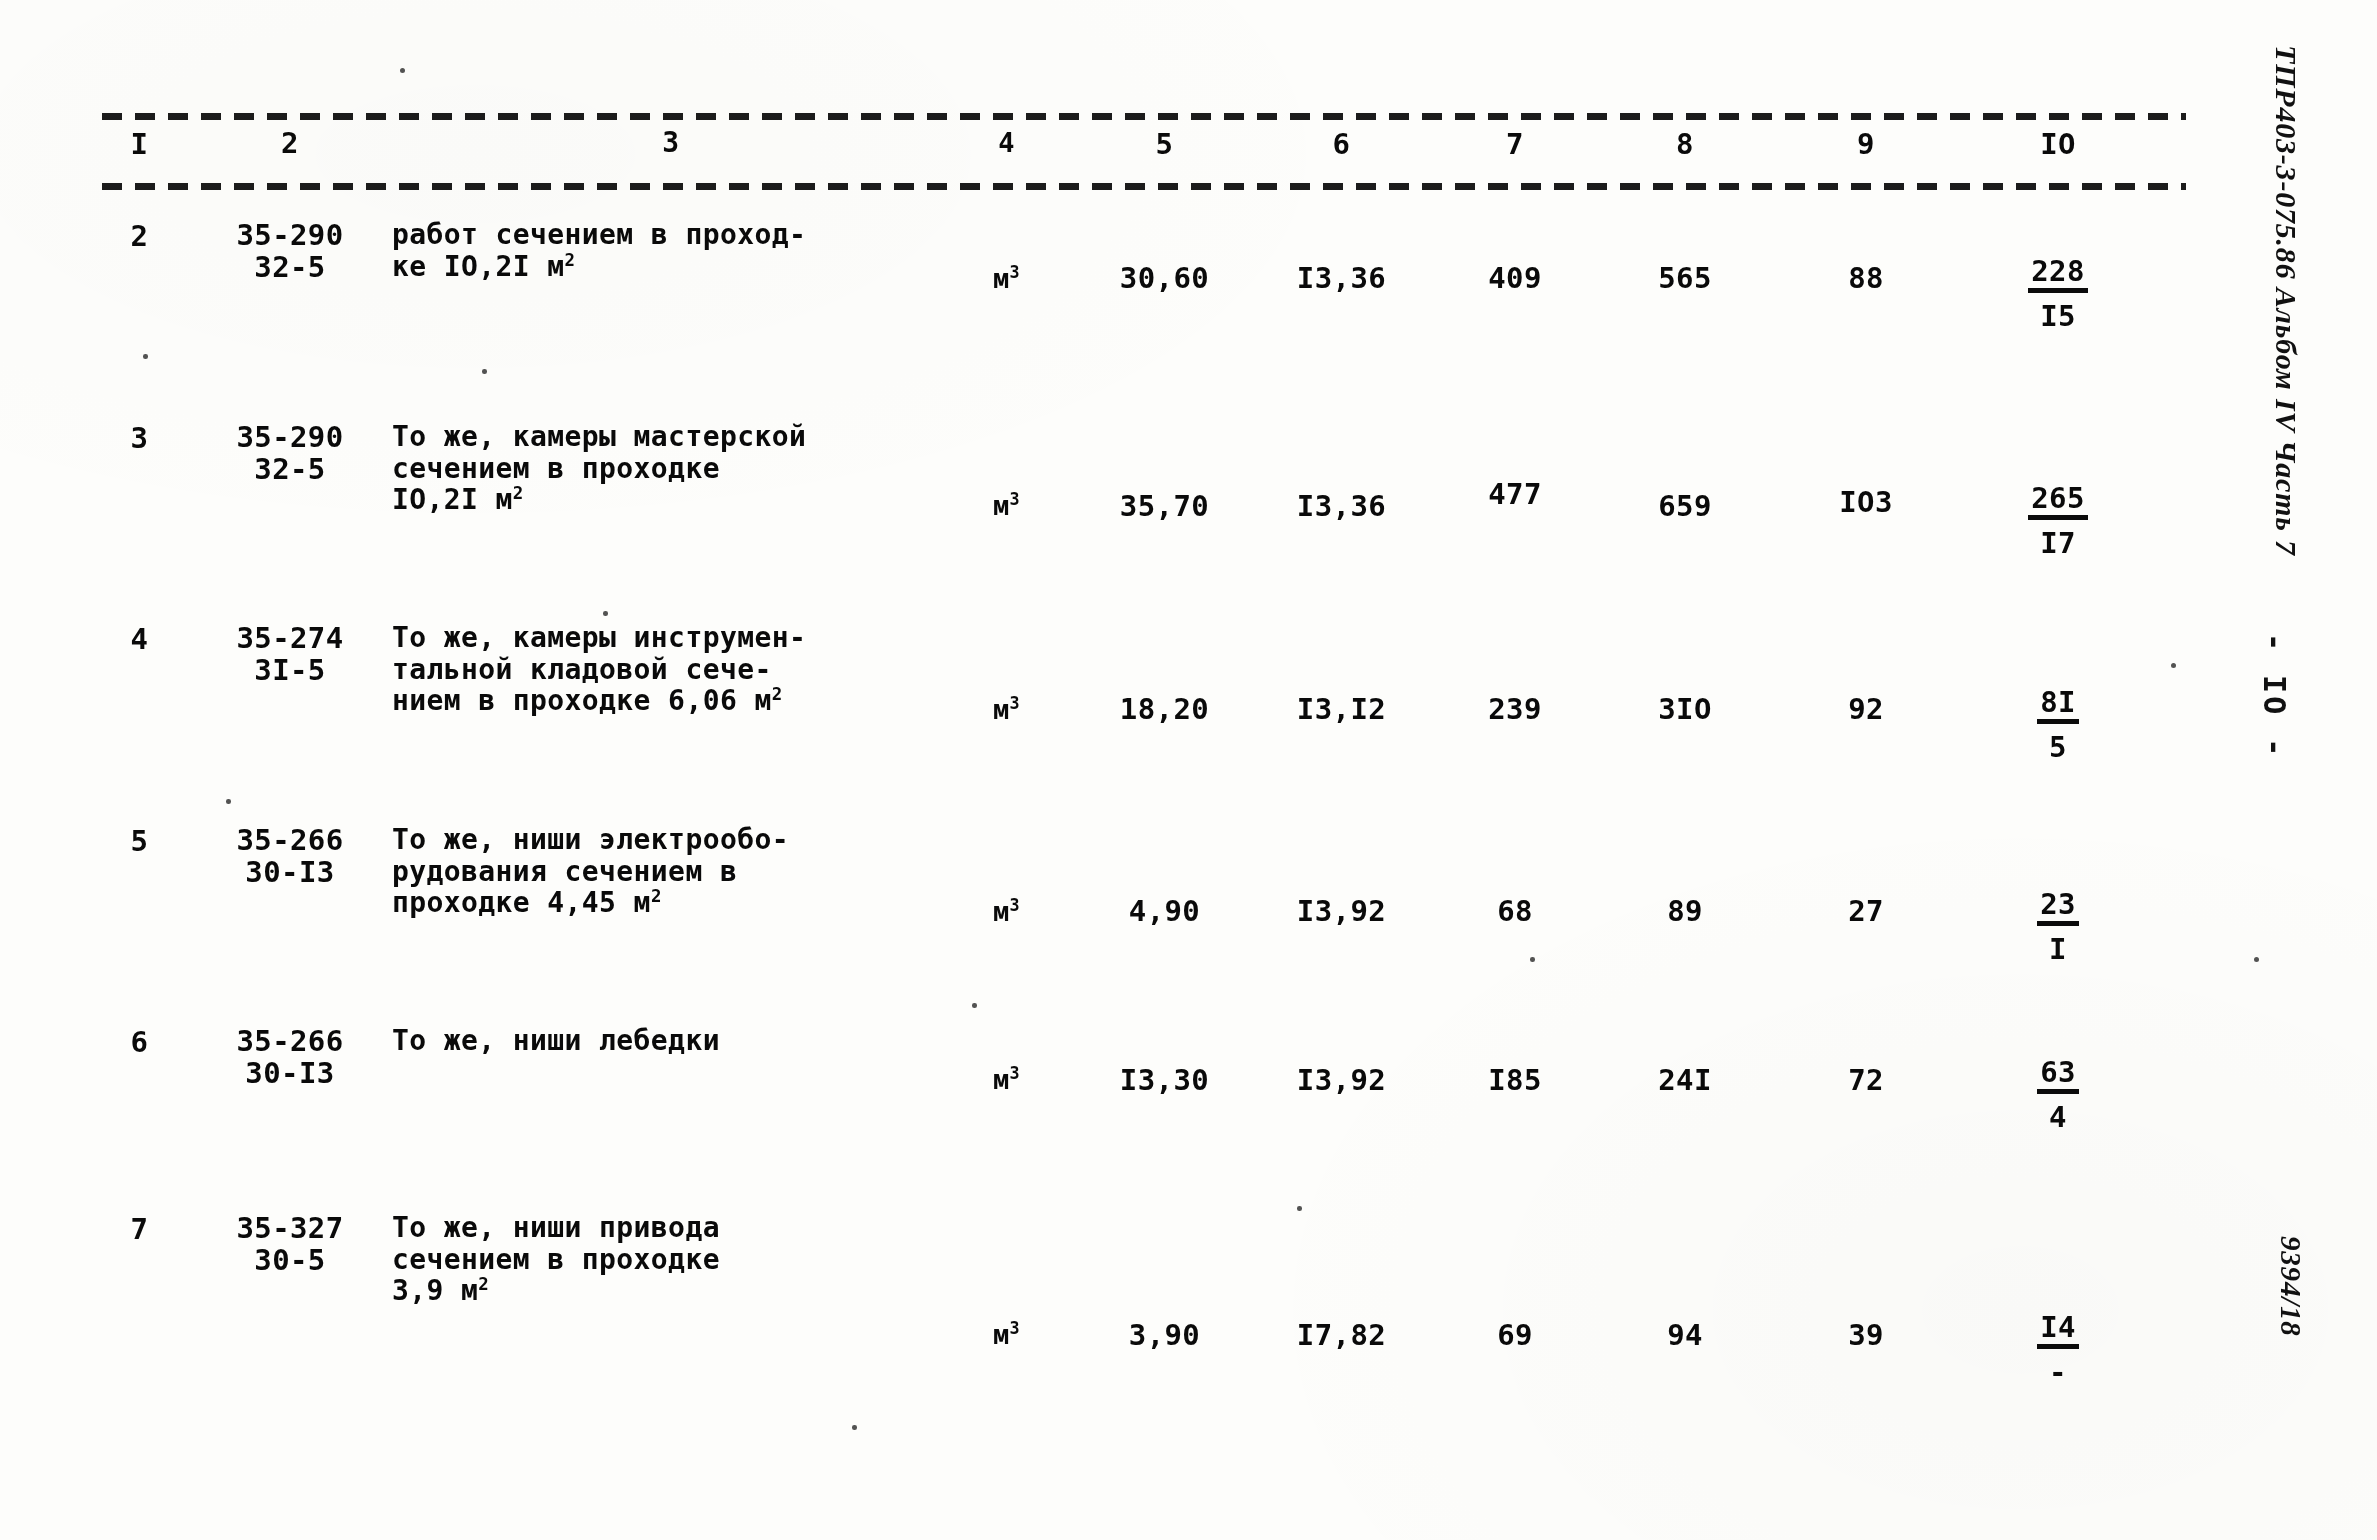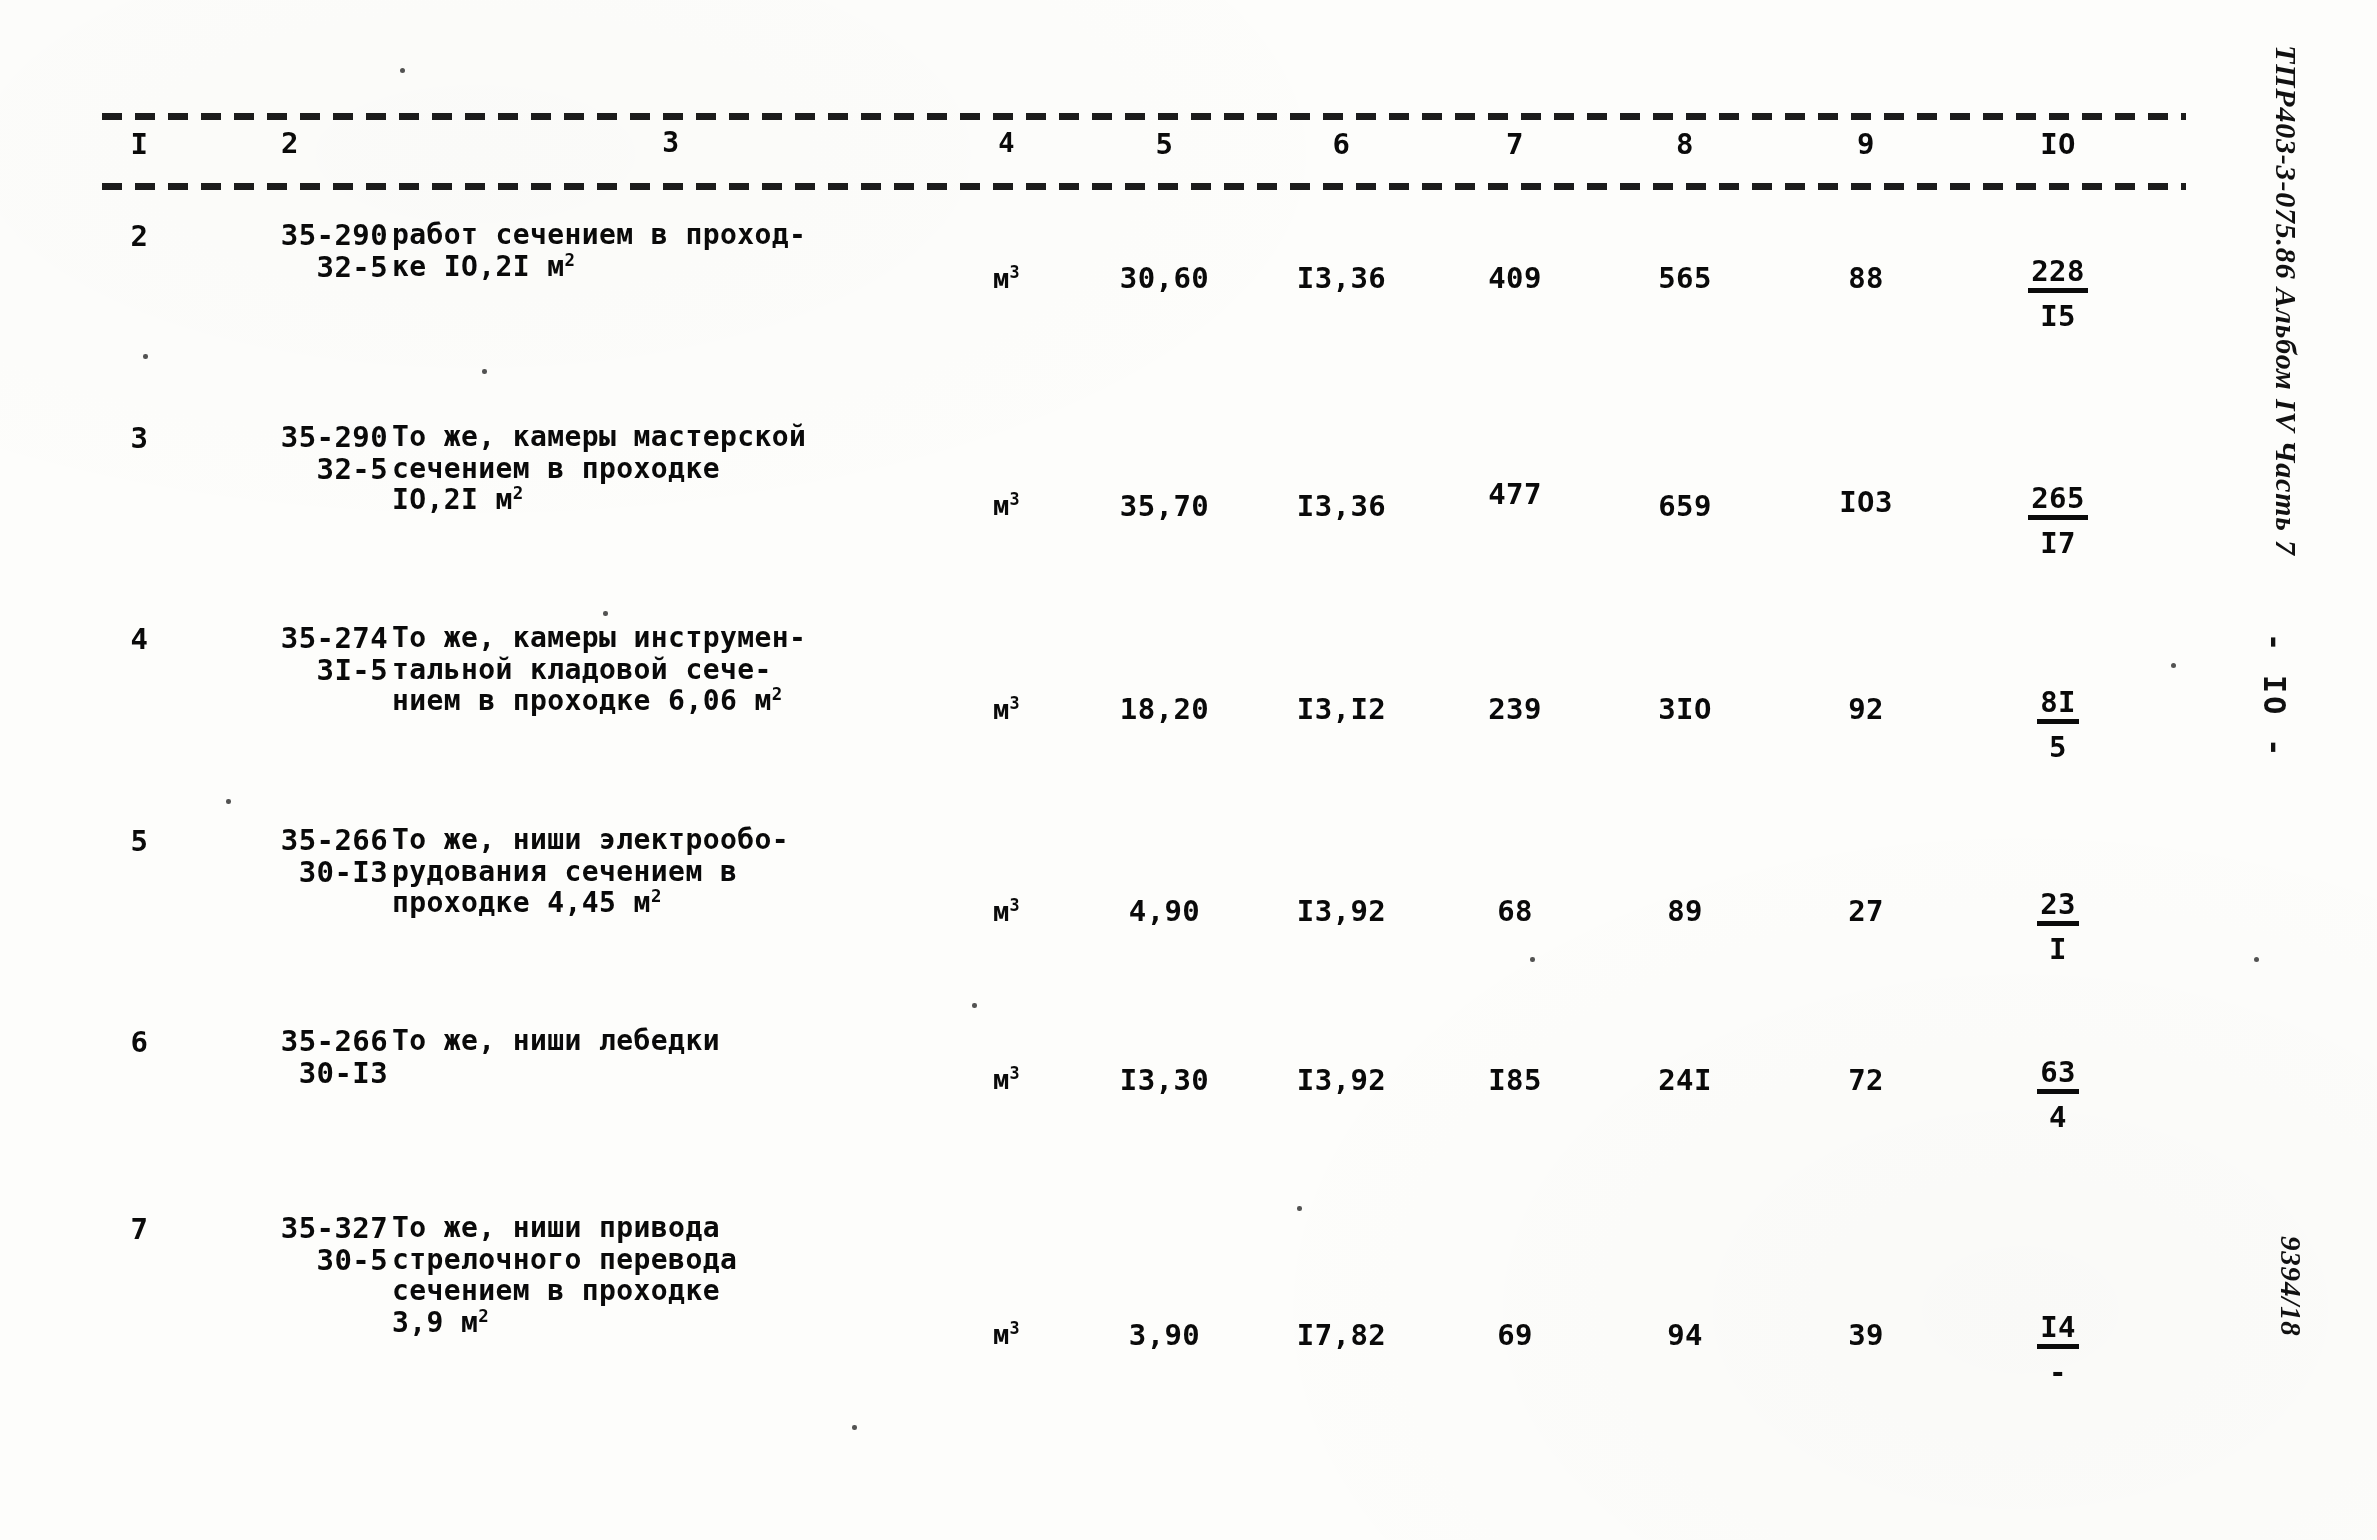--- a/index.html
+++ b/index.html
@@ -43,21 +43,21 @@
     -webkit-font-smoothing:none;
   }
 
   
   .hdr{position:absolute;top:127px;font-size:27px;}
 
   
   .row{position:absolute;left:0;width:2186px;}
 
   .c-no   {position:absolute;left:113px;  width:53px;  text-align:center;font-size:29px;}
-  .c-code {position:absolute;left:192px;  width:196px; text-align:right;  font-size:29px;line-height:1.12;}
+  .c-code {position:absolute;left:192px;  width:196px; text-align:center;  font-size:29px;line-height:1.12;}
   .c-desc {position:absolute;left:392px;  width:558px; text-align:left;  font-size:28px;line-height:1.13;}
   .c-unit {position:absolute;left:965px; width:83px; text-align:center;font-size:27px;}
   .c-n5   {position:absolute;left:1078px; width:173px; text-align:center;font-size:29px;}
   .c-n6   {position:absolute;left:1255px; width:173px; text-align:center;font-size:29px;}
   .c-n7   {position:absolute;left:1432px; width:166px; text-align:center;font-size:29px;}
   .c-n8   {position:absolute;left:1602px; width:166px; text-align:center;font-size:29px;}
   .c-n9   {position:absolute;left:1768px; width:196px; text-align:center;font-size:29px;}
   .c-n10  {position:absolute;left:1975px; width:166px; text-align:center;font-size:29px;}
 
   .frac{display:flex;flex-direction:column;align-items:center;line-height:1.0;}
@@ -239,21 +239,20 @@
     </div>
 
     <div class="row" style="top:1212px">
       <div class="tw c-no">7</div>
       <div class="tw c-code">
         <div>35-327</div>
         <div>30-5</div>
       </div>
       <div class="tw c-desc">
         <div>То же, ниши привода</div>
-        <div>стрелочного перевода</div>
         <div>сечением в проходке</div>
         <div><span>3,9 м</span><sup>2</sup></div>
       </div>
       <div class="tw c-unit" style="top:107px;position:absolute"><span>м</span><sup>3</sup></div>
       <div class="tw c-n5" style="top:106px;position:absolute">3,90</div>
       <div class="tw c-n6" style="top:106px;position:absolute">I7,82</div>
       <div class="tw c-n7" style="top:106px;position:absolute">69</div>
       <div class="tw c-n8" style="top:106px;position:absolute">94</div>
       <div class="tw c-n9" style="top:106px;position:absolute">39</div>
       <div class="tw c-n10" style="top:101px;position:absolute">

